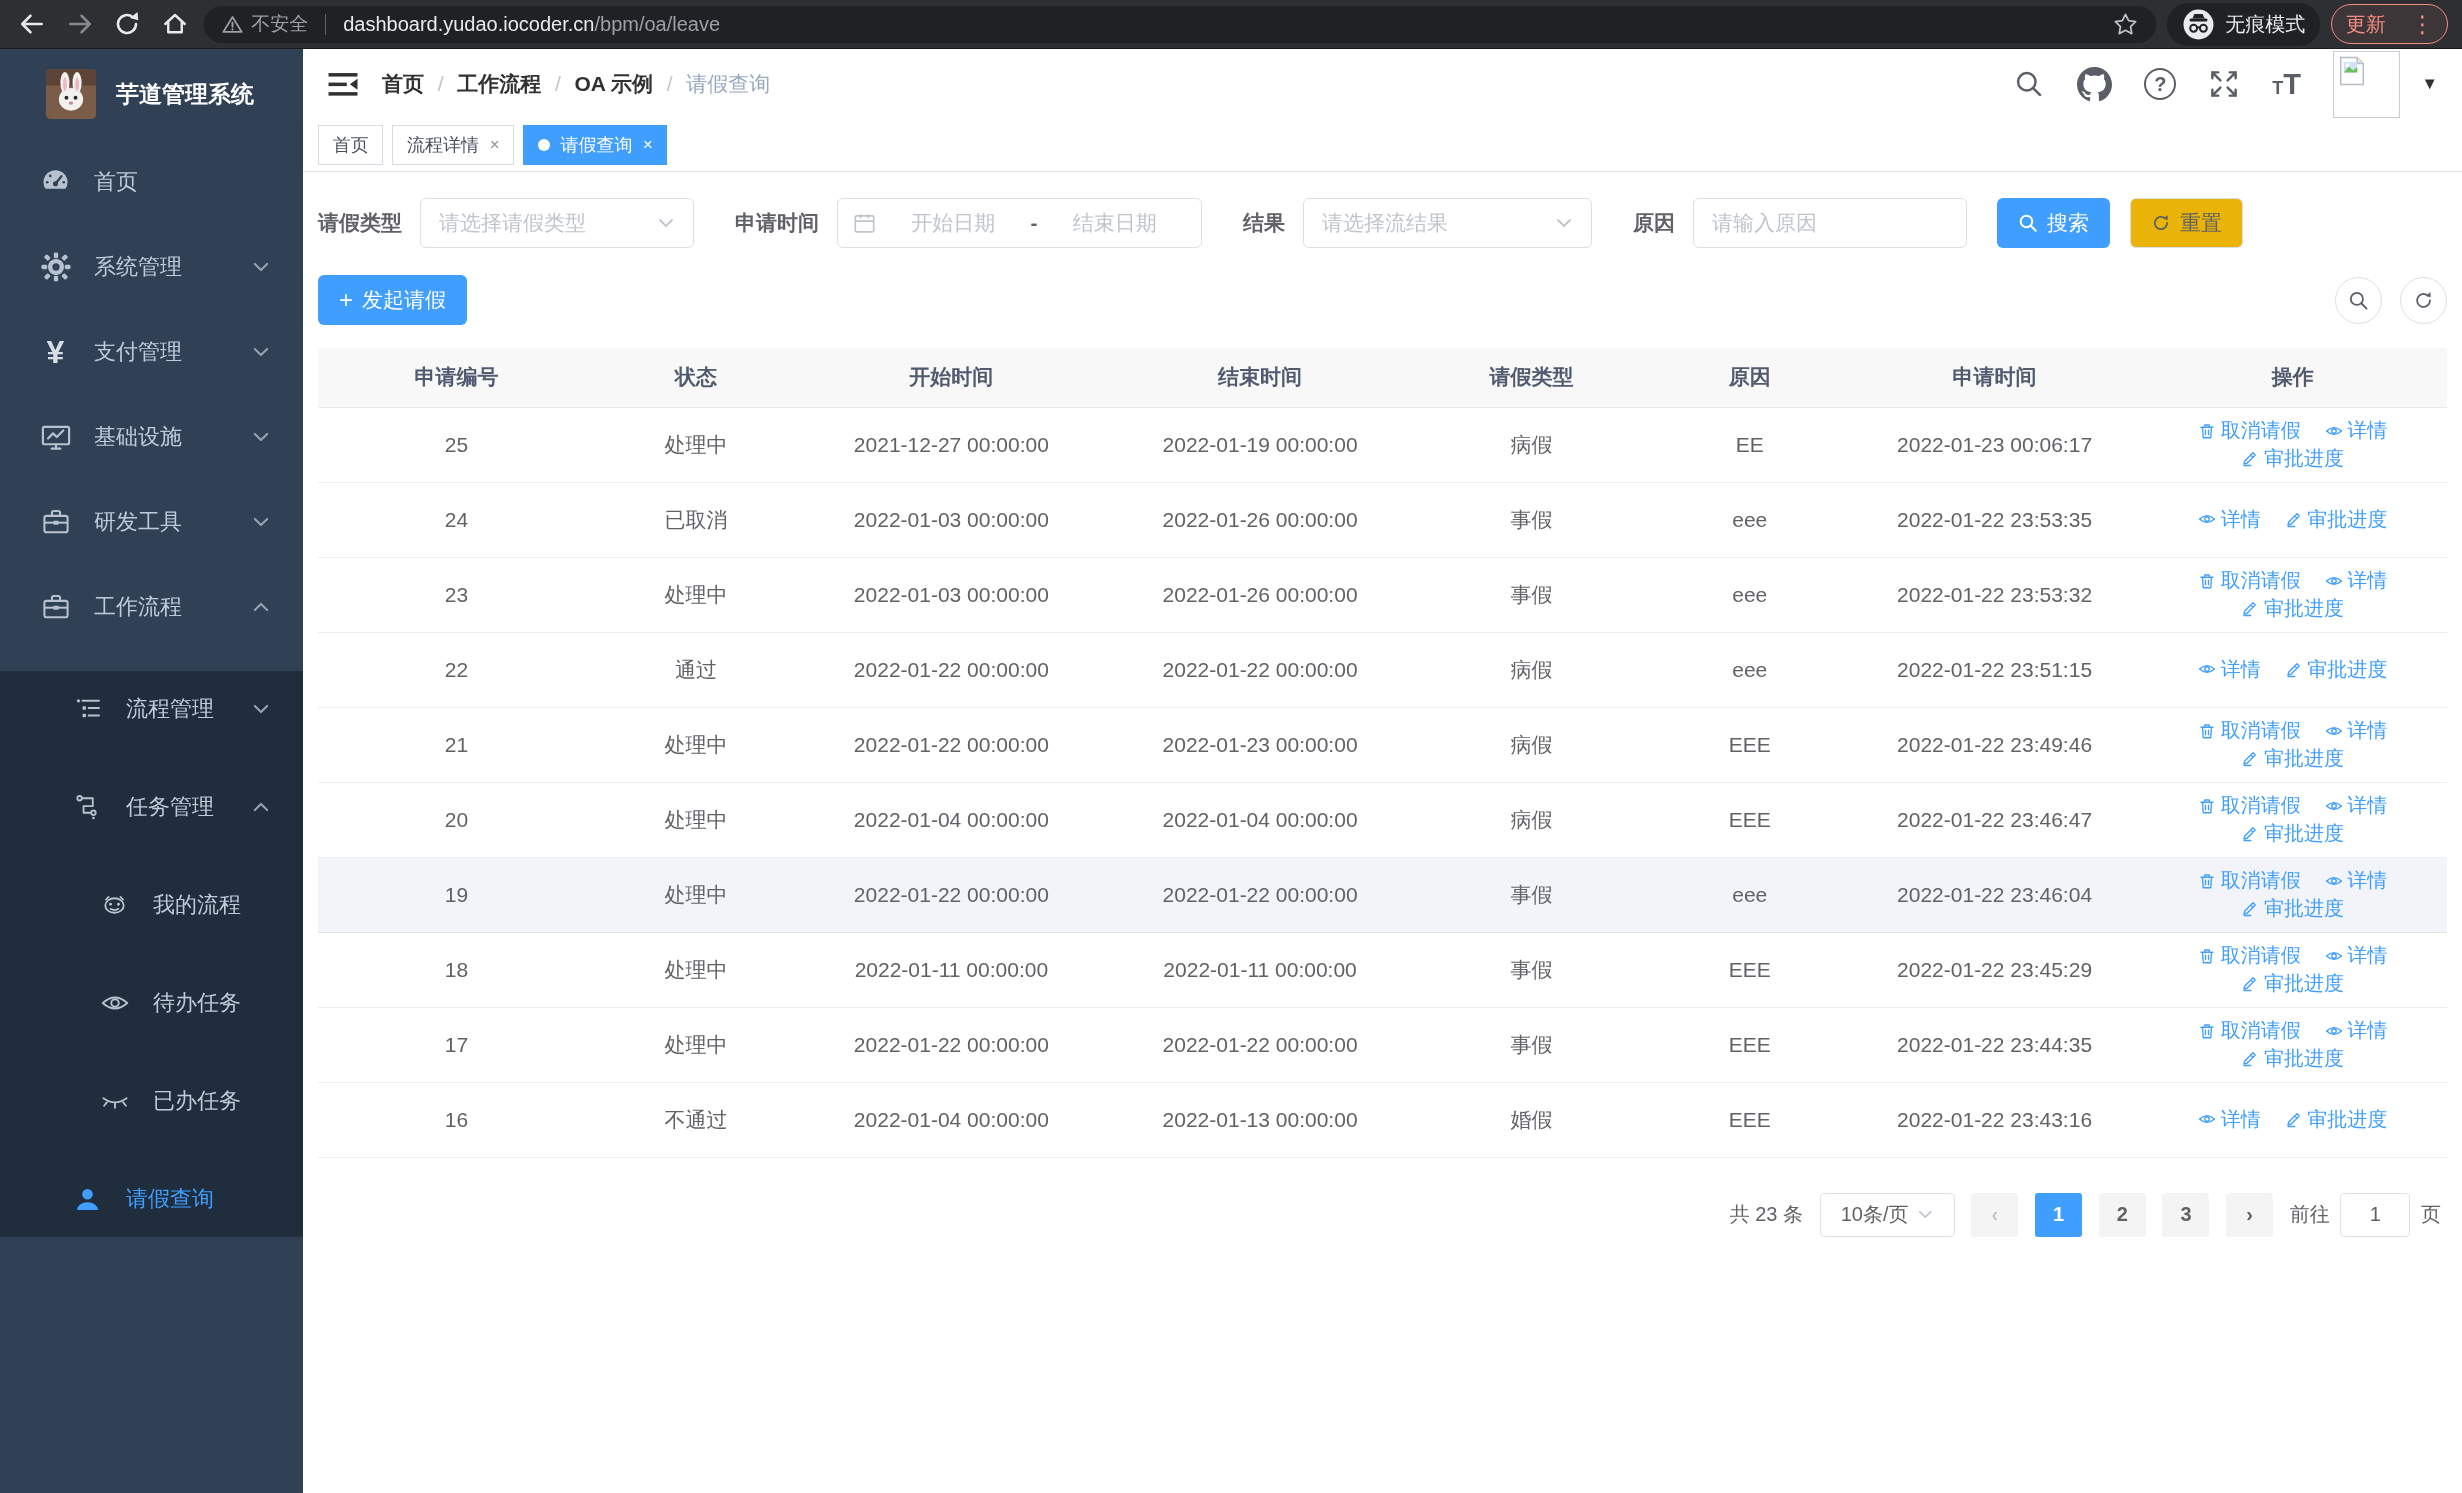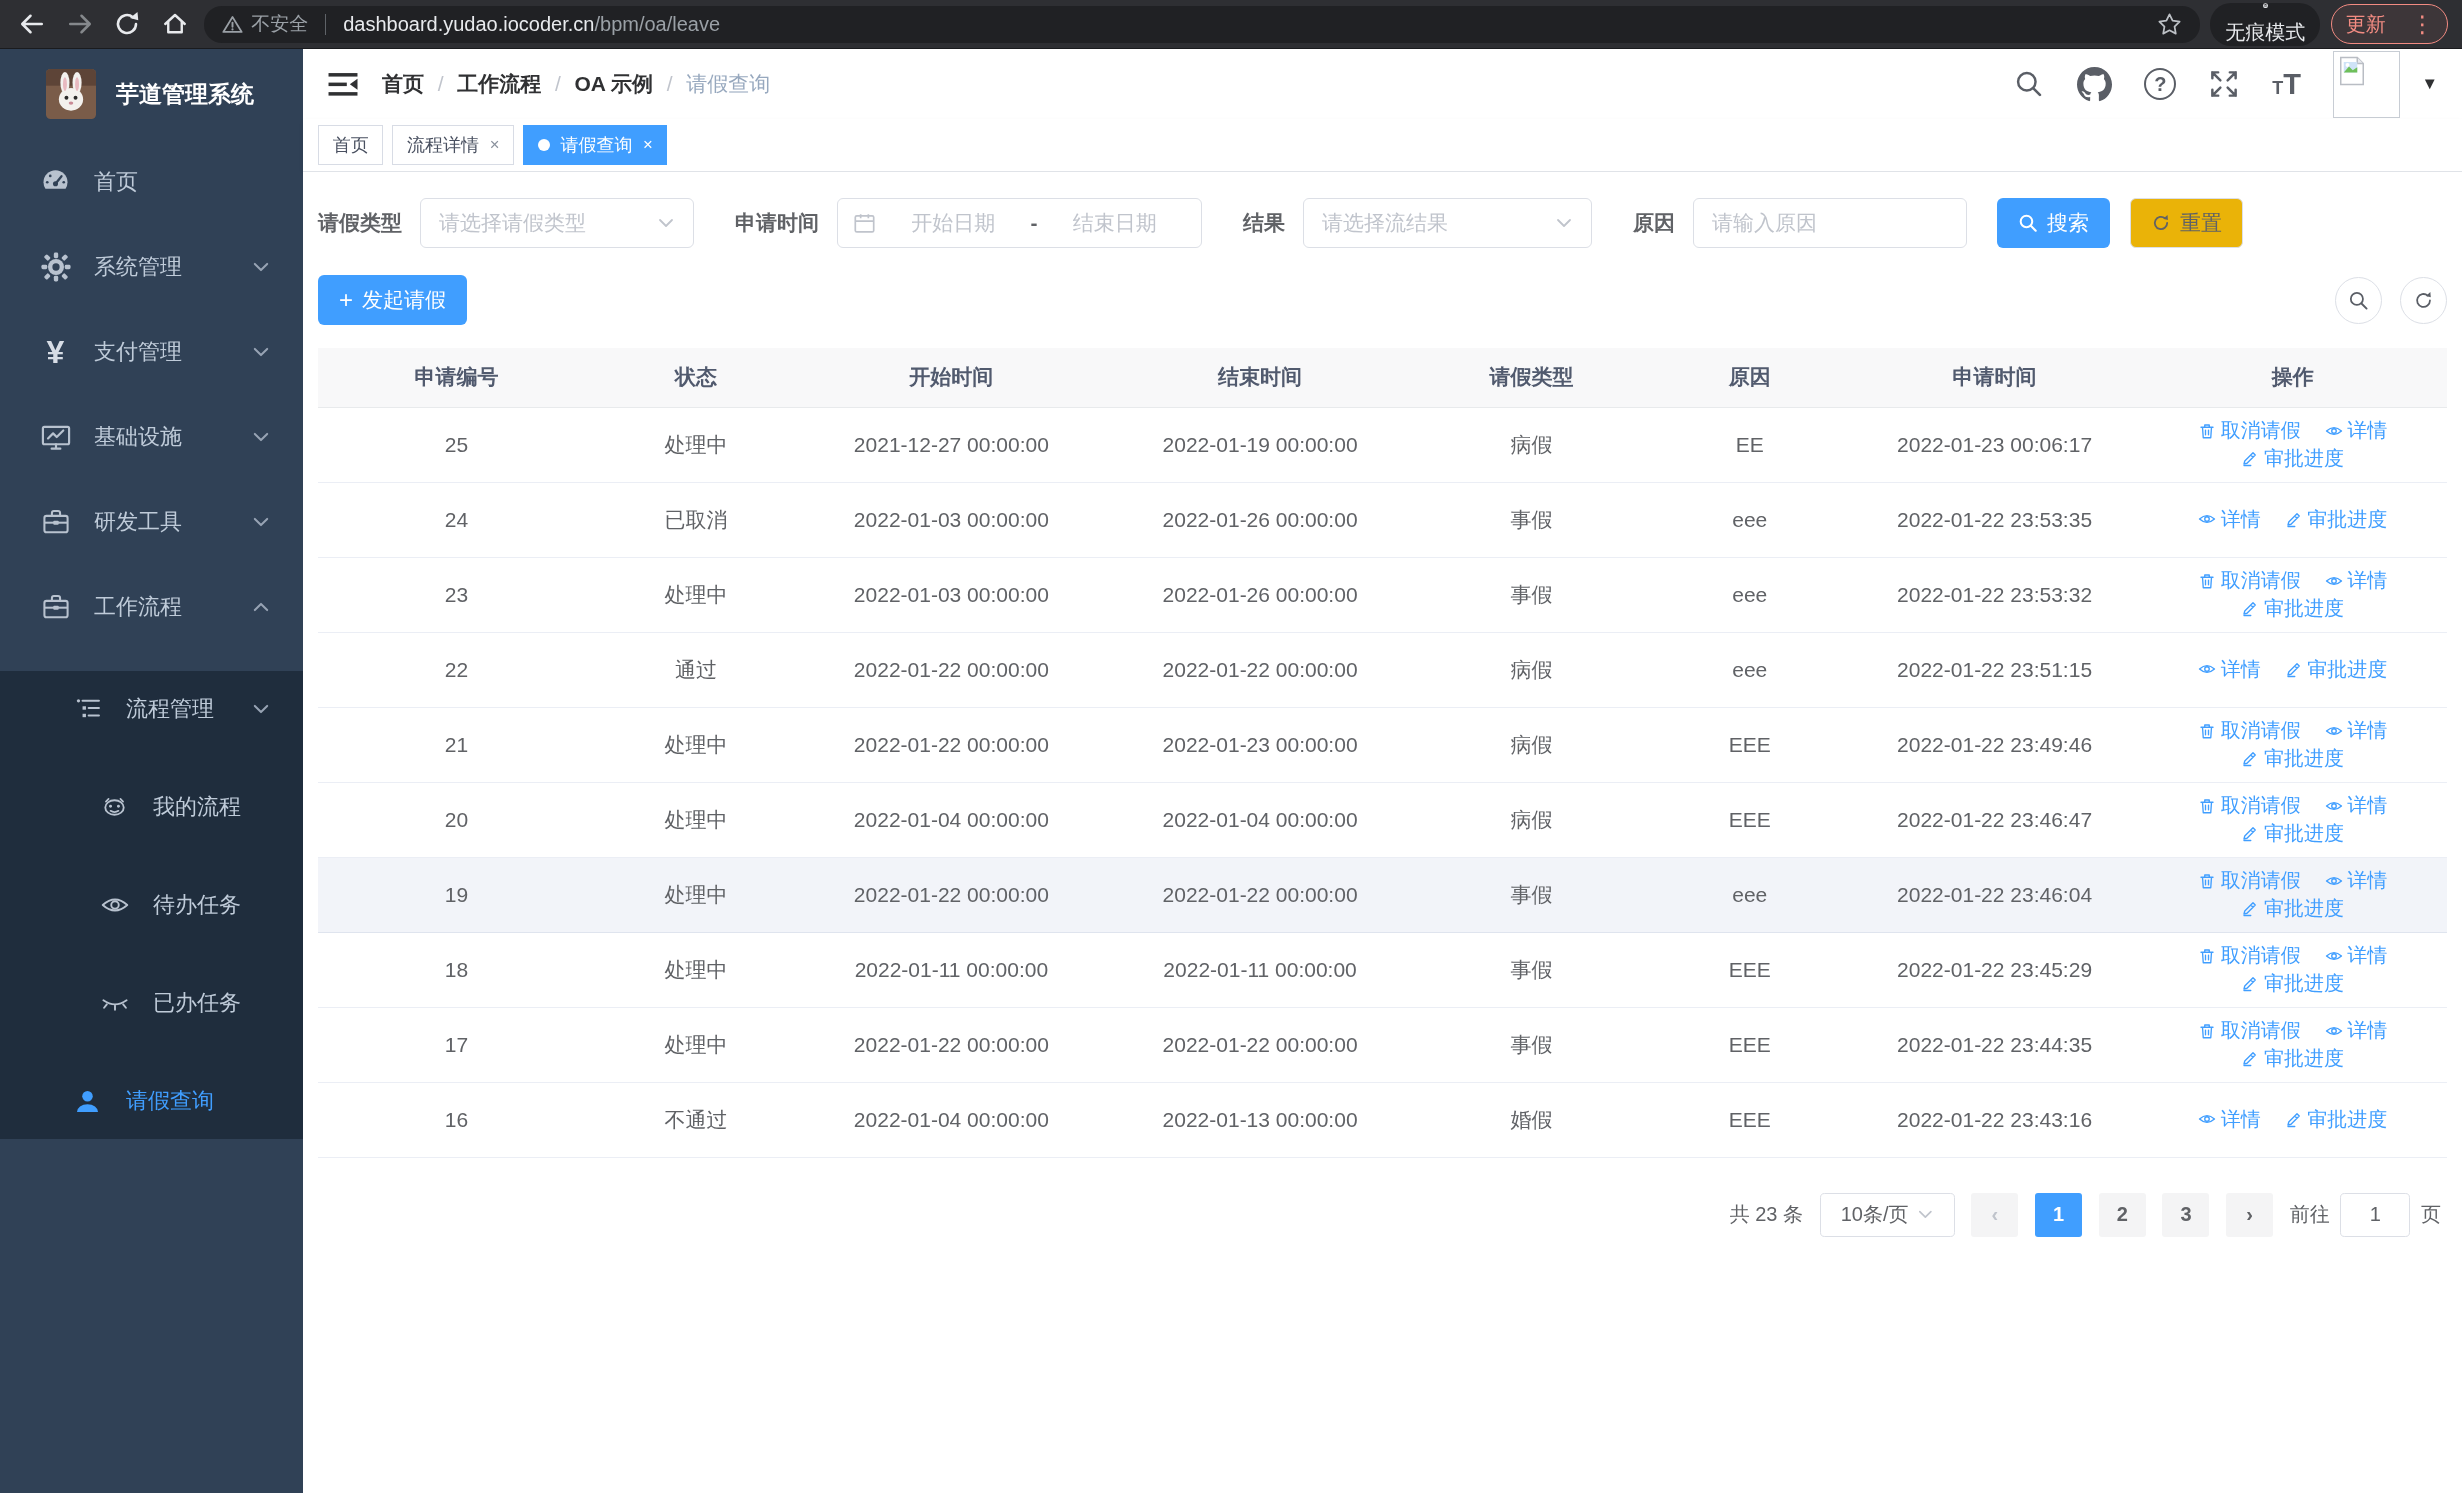--- a/index.html
+++ b/index.html
@@ -8,21 +8,21 @@
   svg { display:block; }
 
   
   .chrome { height:49px; background:#2e2f33; display:flex; align-items:center; padding:0 13.7px; gap:10.6px; border-bottom:0.8px solid #1a1b1e; }
   .chrome .navbtn { width:37px; height:37px; display:flex; align-items:center; justify-content:center; border-radius:50%; flex-shrink:0; }
   .url-pill { flex:1; height:37px; background:#202124; border-radius:18px; display:flex; align-items:center; padding:0 16.7px; gap:17px; min-width:0; }
   .url-warn { display:flex; align-items:center; gap:7.6px; color:#9aa0a6; font-size:19px; flex-shrink:0; }
   .url-sep { width:0.8px; height:21px; background:#5f6368; flex-shrink:0; }
   .url-text { font-size:20px; color:#e8eaed; white-space:nowrap; overflow:hidden; flex:1; }
   .url-text .path { color:#9aa0a6; }
-  .incog { height:43px; background:#202124; border-radius:21px; display:flex; align-items:center; gap:10.6px; padding:0 15px; color:#e8eaed; font-size:20px; flex-shrink:0;flex-direction:column; }
+  .incog { height:43px; background:#202124; border-radius:21px; display:flex; align-items:center; gap:10.6px; padding:0 15px; color:#e8eaed; font-size:20px; flex-shrink:0; }
   .updbtn { height:40px; border:1.5px solid #f28b82; background:rgba(242,139,130,.08); border-radius:20px; display:flex; align-items:center; gap:25px; padding:0 13.7px; color:#f28b82; font-size:20px; flex-shrink:0;font-family:Liberation Serif, serif; }
   .kebab { font-size:23px; color:#f28b82; line-height:1; }
 
   
   .app { display:flex; height:1445px; }
   .sidebar { width:303px; background:#304156; flex-shrink:0; overflow:hidden; }
   .logo-row { height:90px; display:flex; align-items:center; gap:20px; padding-left:46px; }
   .logo-img { width:50px; height:50px; border-radius:4.6px; overflow:hidden; flex-shrink:0; }
   .logo-title { color:#fff; font-size:23px; font-weight:bold; white-space:nowrap; }
   .mi { display:flex; align-items:center; height:85px; color:#bfcbd9; font-size:22px; cursor:pointer; }
@@ -289,20 +289,36 @@
             </svg>
         </span>
         <span>流程管理</span>
         <span class="chev">
             <svg width="20" height="20" viewBox="0 0 26 26">
               <path d="M5 9l8 8 8-8" stroke="#97a3b4" stroke-width="2.6" fill="none" stroke-linecap="round" stroke-linejoin="round"></path>
             </svg>
           </span>
       </div>
 
+      <div class="mi lvl2">
+        <span class="ic">
+          <svg width="29" height="29" viewBox="0 0 44 44">
+              <circle cx="10" cy="8" r="3.4" stroke="#b8c2cf" stroke-width="2.8" fill="none"></circle>
+              <path d="M14 8h16M30 8v12H16M16 20v10h10" stroke="#b8c2cf" stroke-width="2.8" fill="none" stroke-linecap="round" stroke-linejoin="round"></path>
+              <circle cx="31" cy="30" r="3.4" stroke="#b8c2cf" stroke-width="2.8" fill="none"></circle>
+              <circle cx="31" cy="38" r="2" fill="#b8c2cf"></circle>
+            </svg>
+        </span>
+        <span>任务管理</span>
+        <span class="chev">
+            <svg width="20" height="20" viewBox="0 0 26 26">
+              <path d="M5 17l8-8 8 8" stroke="#97a3b4" stroke-width="2.6" fill="none" stroke-linecap="round" stroke-linejoin="round"></path>
+            </svg>
+          </span>
+      </div>
 
       <div class="mi lvl3">
         <span class="ic">
           <svg width="29" height="29" viewBox="0 0 44 44">
               <path d="M8 22a14 11 0 1 0 28 0 14 11 0 1 0-28 0z" stroke="#b8c2cf" stroke-width="2.8" fill="none"></path>
               <circle cx="16" cy="20" r="2.2" fill="#b8c2cf"></circle>
               <circle cx="28" cy="20" r="2.2" fill="#b8c2cf"></circle>
               <path d="M16 27q6 4 12 0" stroke="#b8c2cf" stroke-width="2.6" fill="none" stroke-linecap="round"></path>
               <path d="M9 13l4-4M35 13l-4-4" stroke="#b8c2cf" stroke-width="2.6" stroke-linecap="round"></path>
             </svg>

